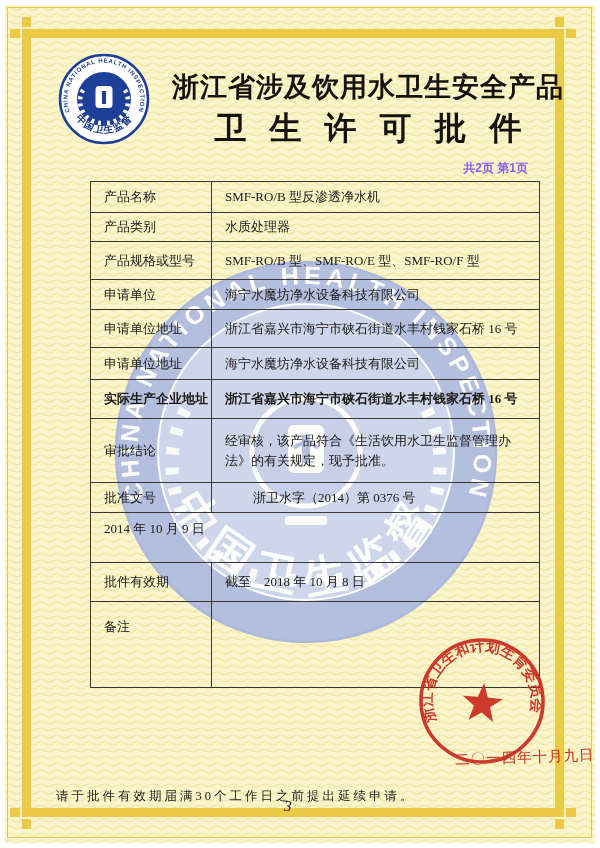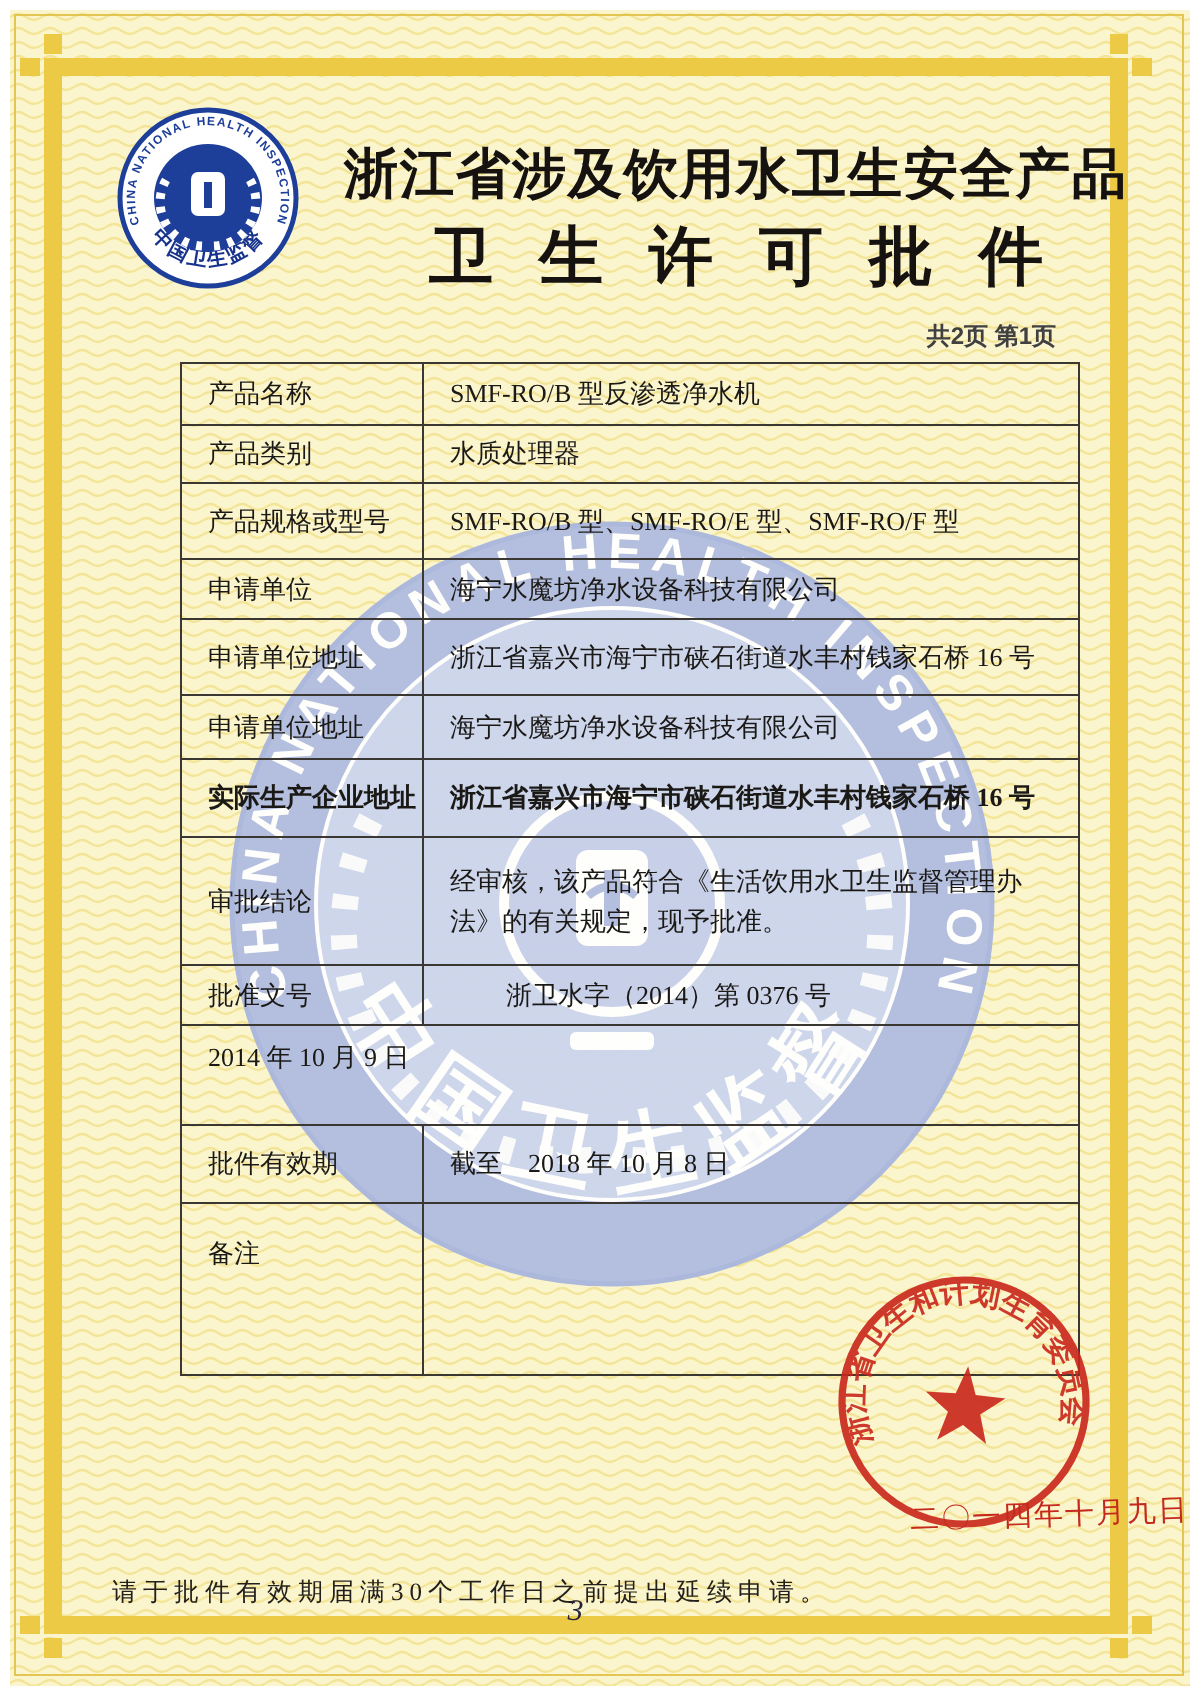--- a/index.html
+++ b/index.html
@@ -13,21 +13,21 @@
   .band-bottom{left:22px;top:808px;width:542px;height:9px;}
   .band-left{left:22px;top:29px;width:9px;height:788px;}
   .band-right{left:555px;top:29px;width:9px;height:788px;}
   .stub{position:absolute;background:#ecca45;}
   
   .title-block{position:absolute;left:140px;top:70px;width:456px;text-align:center;
                font-family:"Liberation Sans","DejaVu Sans",sans-serif;font-weight:700;color:#15120f;}
   .title1{font-size:27px;letter-spacing:1px;line-height:34px;}
   .title2{font-size:32px;letter-spacing:23px;padding-left:23px;line-height:40px;margin-top:4px;}
   .pagination{position:absolute;right:72px;top:160px;font-size:12px;font-weight:700;
-              font-family:"Liberation Sans","DejaVu Sans",sans-serif;color:#404040;text-align:right;}
+              font-family:"Liberation Sans","DejaVu Sans",sans-serif;color:#8b5cf6;text-align:right;}
   
   .cert-table{position:absolute;left:90px;top:181px;width:450px;border:1.6px solid #3b3732;
               box-sizing:border-box;z-index:3;}
   .trow{display:flex;border-top:1.4px solid #3b3732;box-sizing:border-box;}
   .trow:first-child{border-top:none;}
   .tlabel{width:121px;flex:0 0 121px;border-right:1.4px solid #3b3732;box-sizing:border-box;
           display:flex;align-items:center;padding-left:13px;font-size:13px;}
   .tvalue{flex:1;display:flex;align-items:center;padding-left:13px;padding-right:8px;
           font-size:13px;line-height:20px;}
   .top-align{align-items:flex-start;padding-top:16px;}

